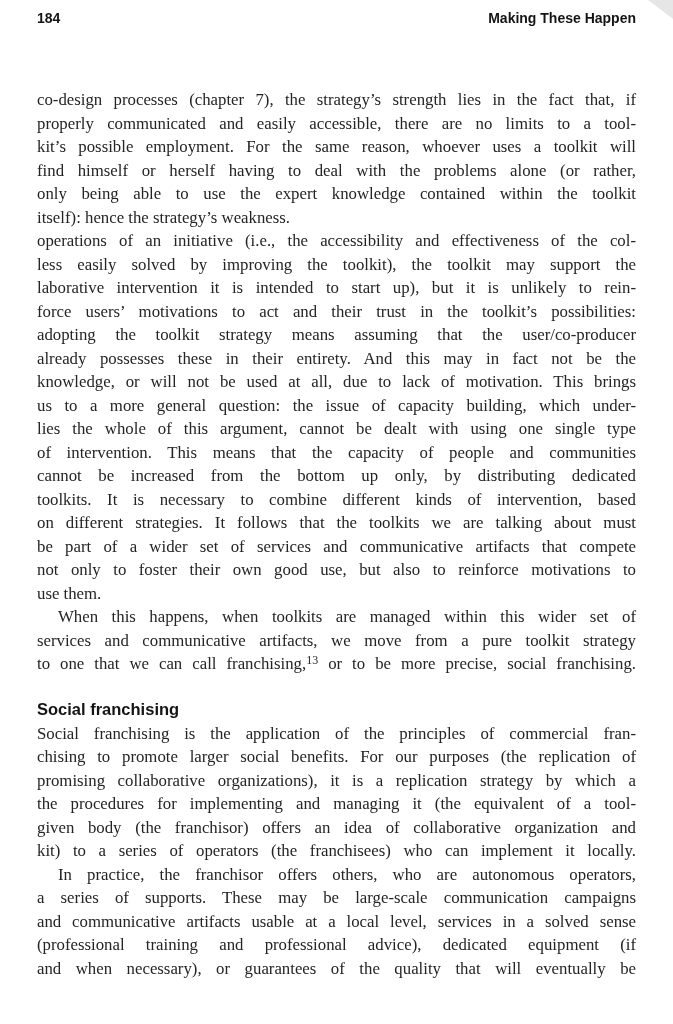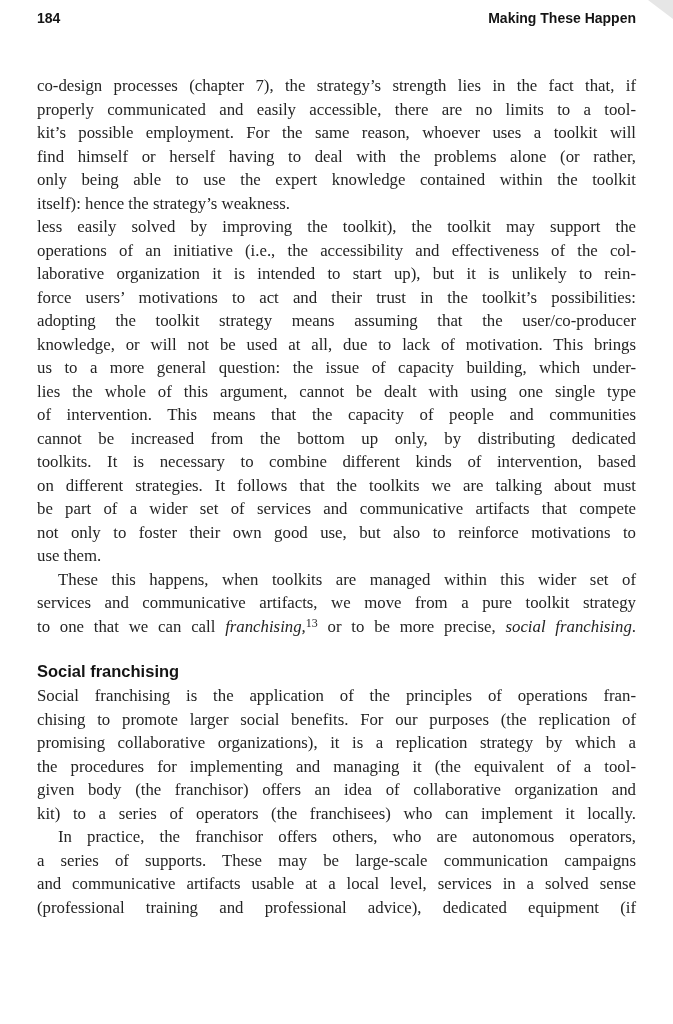--- a/index.html
+++ b/index.html
@@ -21,37 +21,37 @@
     justify-content: space-between;
     align-items: baseline;
     font-family: "Liberation Sans", "DejaVu Sans", sans-serif;
     font-weight: bold;
     font-size: 14px;
     color: var(--header_ink, #141414);
   }
   .text-column {
     position: absolute;
     left: 37px;
-    top: 74px;
+    top: 88px;
     width: 599px;
     font-size: 16.8px;
     line-height: 23.5px;
   }
   .para { margin: 0; }
   .line {
     text-align: justify;
     text-align-last: justify;
     -moz-text-align-last: justify;
   }
   .line.flush-left {
     text-align-last: left;
     -moz-text-align-last: left;
   }
   .line.indent { text-indent: 21px; }
-  .it { font-style: italic; }
+  .it { }
   .sup {
     font-size: 12px;
     vertical-align: 5px;
     line-height: 0;
     font-style: normal;
   }
   .heading {
     font-family: "Liberation Sans", "DejaVu Sans", sans-serif;
     font-weight: bold;
     font-size: 16.5px;
@@ -90,51 +90,53 @@
   <main class="text-column">
       <div class="para">
         <div class="line">co-design processes (chapter 7), the strategy’s strength lies in the fact that, if</div>
         <div class="line">properly communicated and easily accessible, there are no limits to a tool-</div>
         <div class="line">kit’s possible employment. For the same reason, whoever uses a toolkit will</div>
         <div class="line">find himself or herself having to deal with the problems alone (or rather,</div>
         <div class="line">only being able to use the expert knowledge contained within the toolkit</div>
         <div class="line flush-left">itself): hence the strategy’s weakness.</div>
       </div>
       <div class="para">
+        <div class="line">operations of an initiative (i.e., the accessibility and effectiveness of the col-</div>
         <div class="line">less easily solved by improving the toolkit), the toolkit may support the</div>
-        <div class="line">operations of an initiative (i.e., the accessibility and effectiveness of the col-</div>
-        <div class="line">laborative organization it is intended to start up), but it is unlikely to rein-</div>
+        <div class="line">laborative intervention it is intended to start up), but it is unlikely to rein-</div>
         <div class="line">force users’ motivations to act and their trust in the toolkit’s possibilities:</div>
         <div class="line">adopting the toolkit strategy means assuming that the user/co-producer</div>
+        <div class="line">already possesses these in their entirety. And this may in fact not be the</div>
         <div class="line">knowledge, or will not be used at all, due to lack of motivation. This brings</div>
         <div class="line">us to a more general question: the issue of capacity building, which under-</div>
         <div class="line">lies the whole of this argument, cannot be dealt with using one single type</div>
         <div class="line">of intervention. This means that the capacity of people and communities</div>
         <div class="line">cannot be increased from the bottom up only, by distributing dedicated</div>
         <div class="line">toolkits. It is necessary to combine different kinds of intervention, based</div>
         <div class="line">on different strategies. It follows that the toolkits we are talking about must</div>
         <div class="line">be part of a wider set of services and communicative artifacts that compete</div>
         <div class="line">not only to foster their own good use, but also to reinforce motivations to</div>
         <div class="line flush-left">use them.</div>
       </div>
       <div class="para">
-        <div class="line indent">These this happens, when toolkits are managed within this wider set of</div>
+        <div class="line indent">When this happens, when toolkits are managed within this wider set of</div>
         <div class="line">services and communicative artifacts, we move from a pure toolkit strategy</div>
         <div class="line"><span>to one that we can call </span><span class="it">franchising,</span><span class="sup">13</span><span> or to be more precise, </span><span class="it">social franchising</span><span>.</span></div>
       </div>
       <div class="heading">Social franchising</div>
       <div class="para">
-        <div class="line">Social franchising is the application of the principles of operations fran-</div>
+        <div class="line">Social franchising is the application of the principles of commercial fran-</div>
         <div class="line">chising to promote larger social benefits. For our purposes (the replication of</div>
         <div class="line">promising collaborative organizations), it is a replication strategy by which a</div>
         <div class="line">the procedures for implementing and managing it (the equivalent of a tool-</div>
         <div class="line">given body (the franchisor) offers an idea of collaborative organization and</div>
         <div class="line">kit) to a series of operators (the franchisees) who can implement it locally.</div>
       </div>
       <div class="para">
         <div class="line indent">In practice, the franchisor offers others, who are autonomous operators,</div>
         <div class="line">a series of supports. These may be large-scale communication campaigns</div>
         <div class="line">and communicative artifacts usable at a local level, services in a solved sense</div>
         <div class="line">(professional training and professional advice), dedicated equipment (if</div>
+        <div class="line">and when necessary), or guarantees of the quality that will eventually be</div>
       </div>
     </main>
   <div class="bottom-edge"></div>
 </div>
 
 </body></html>

